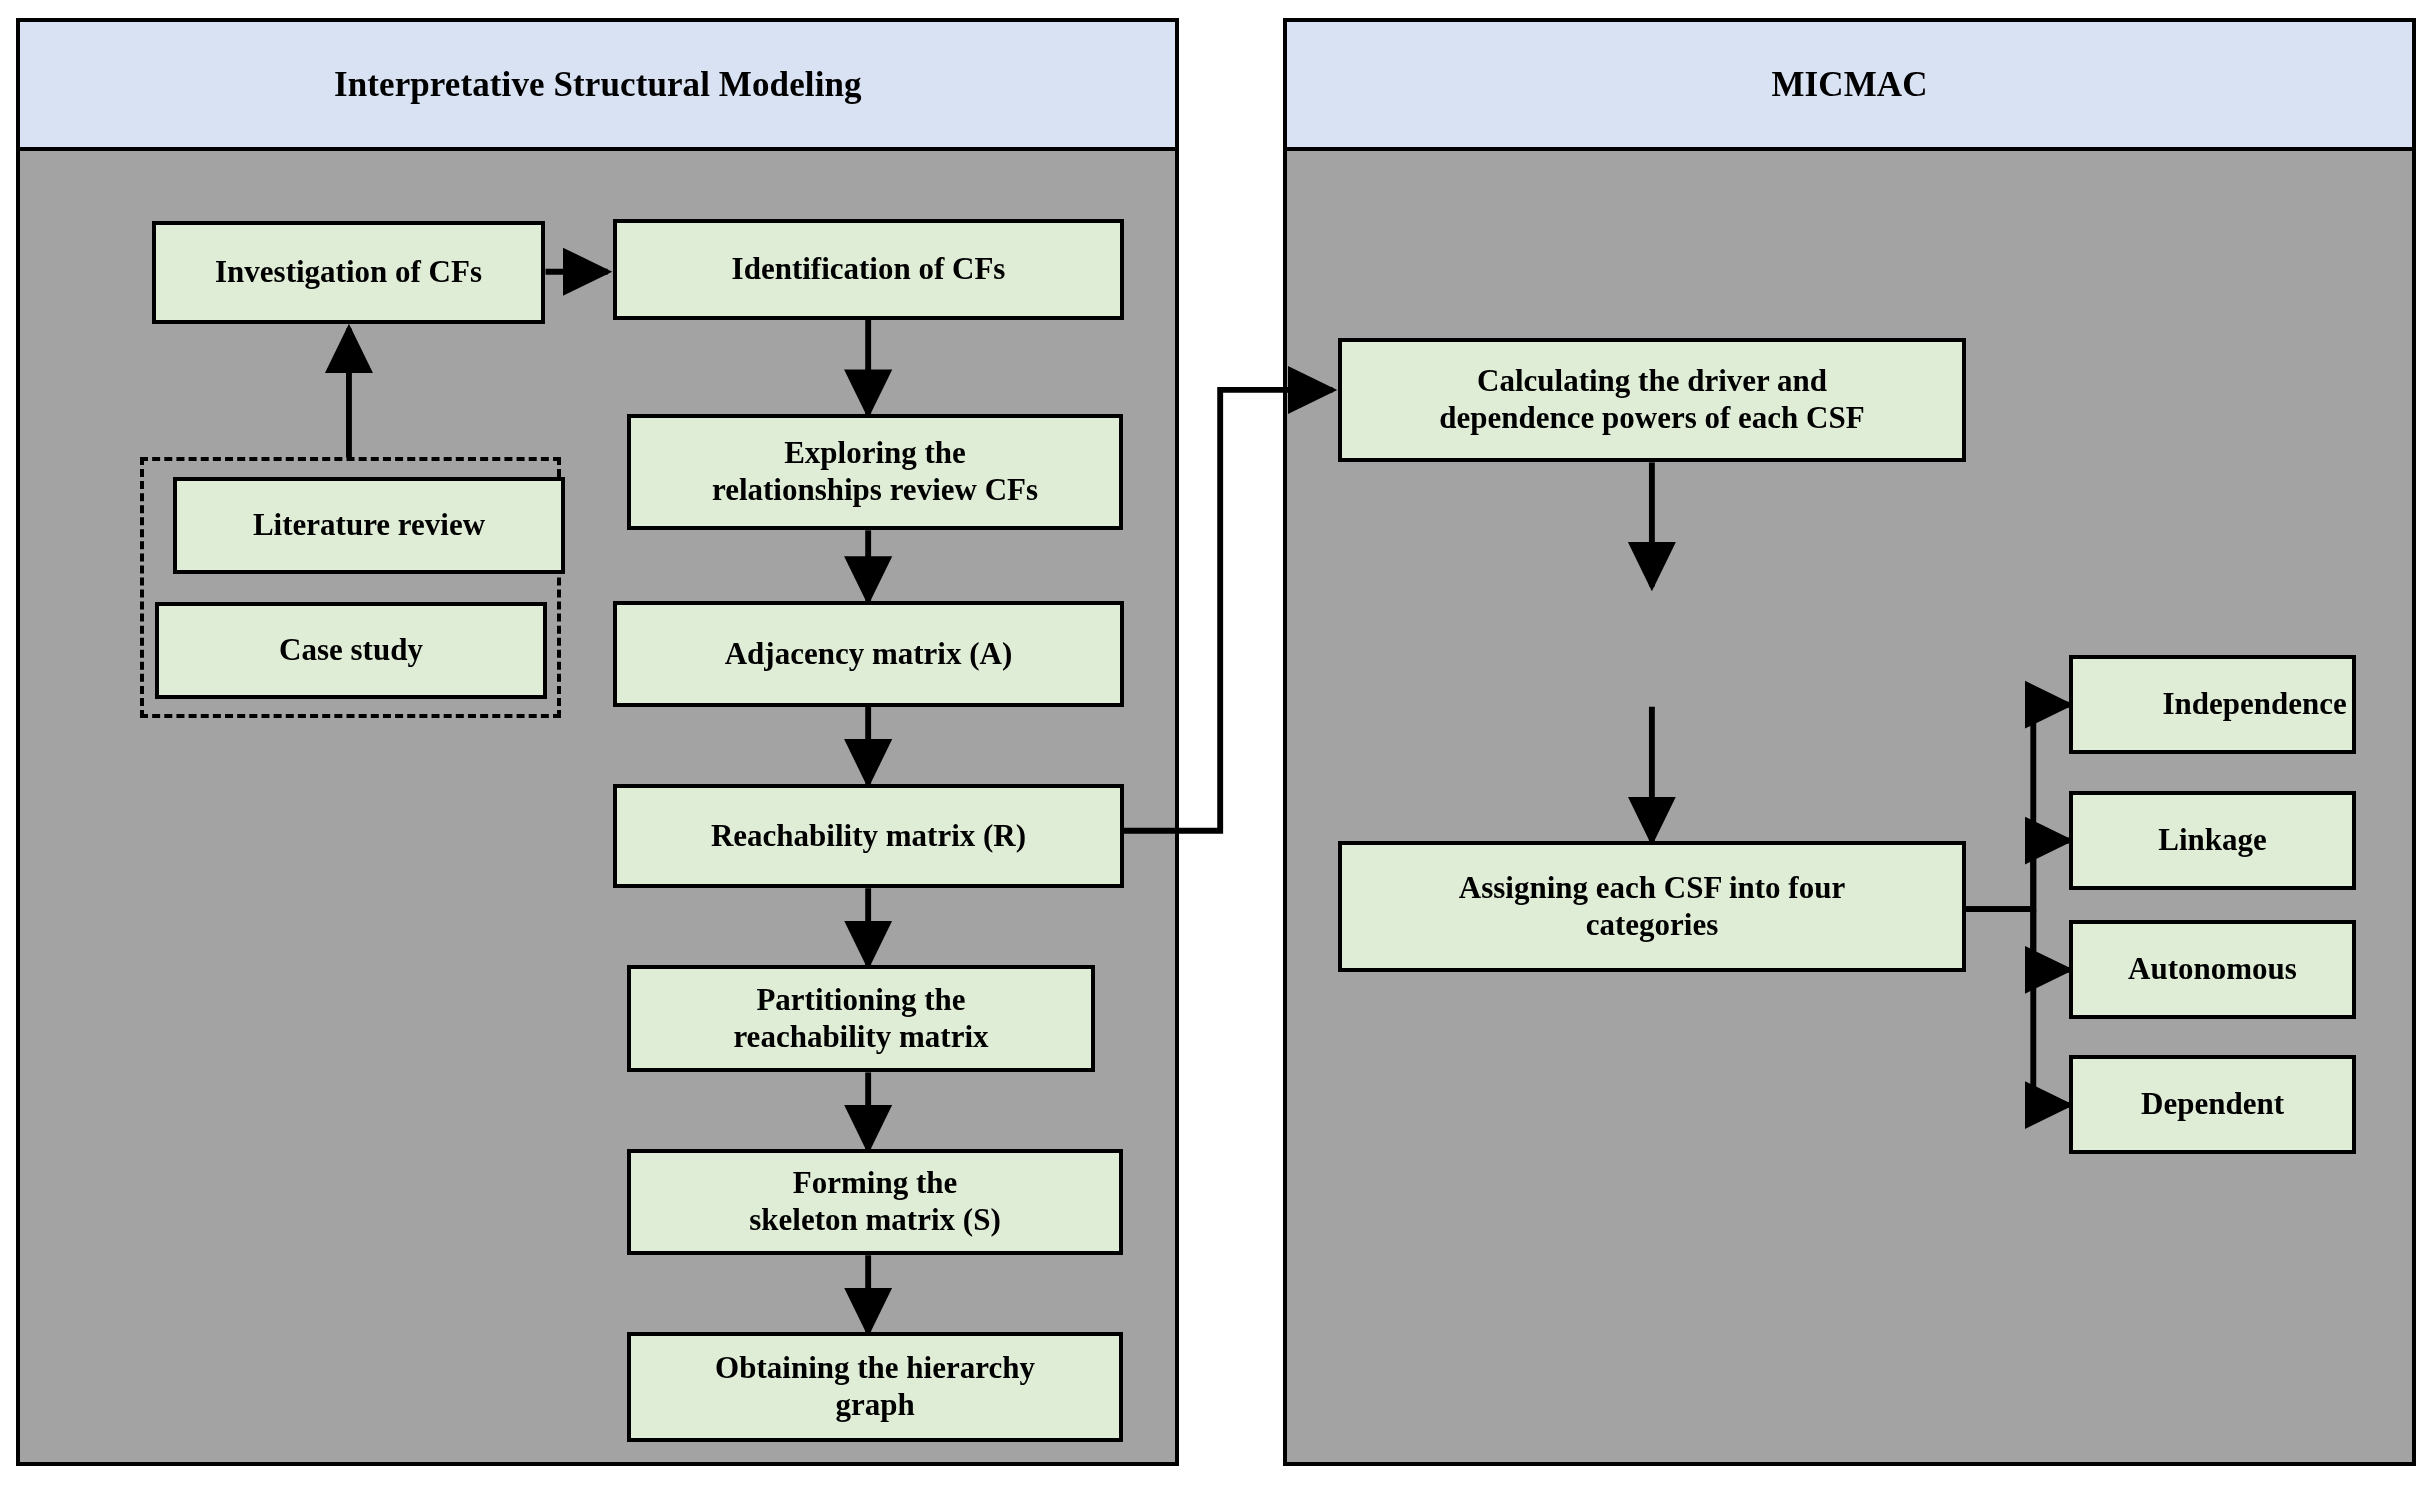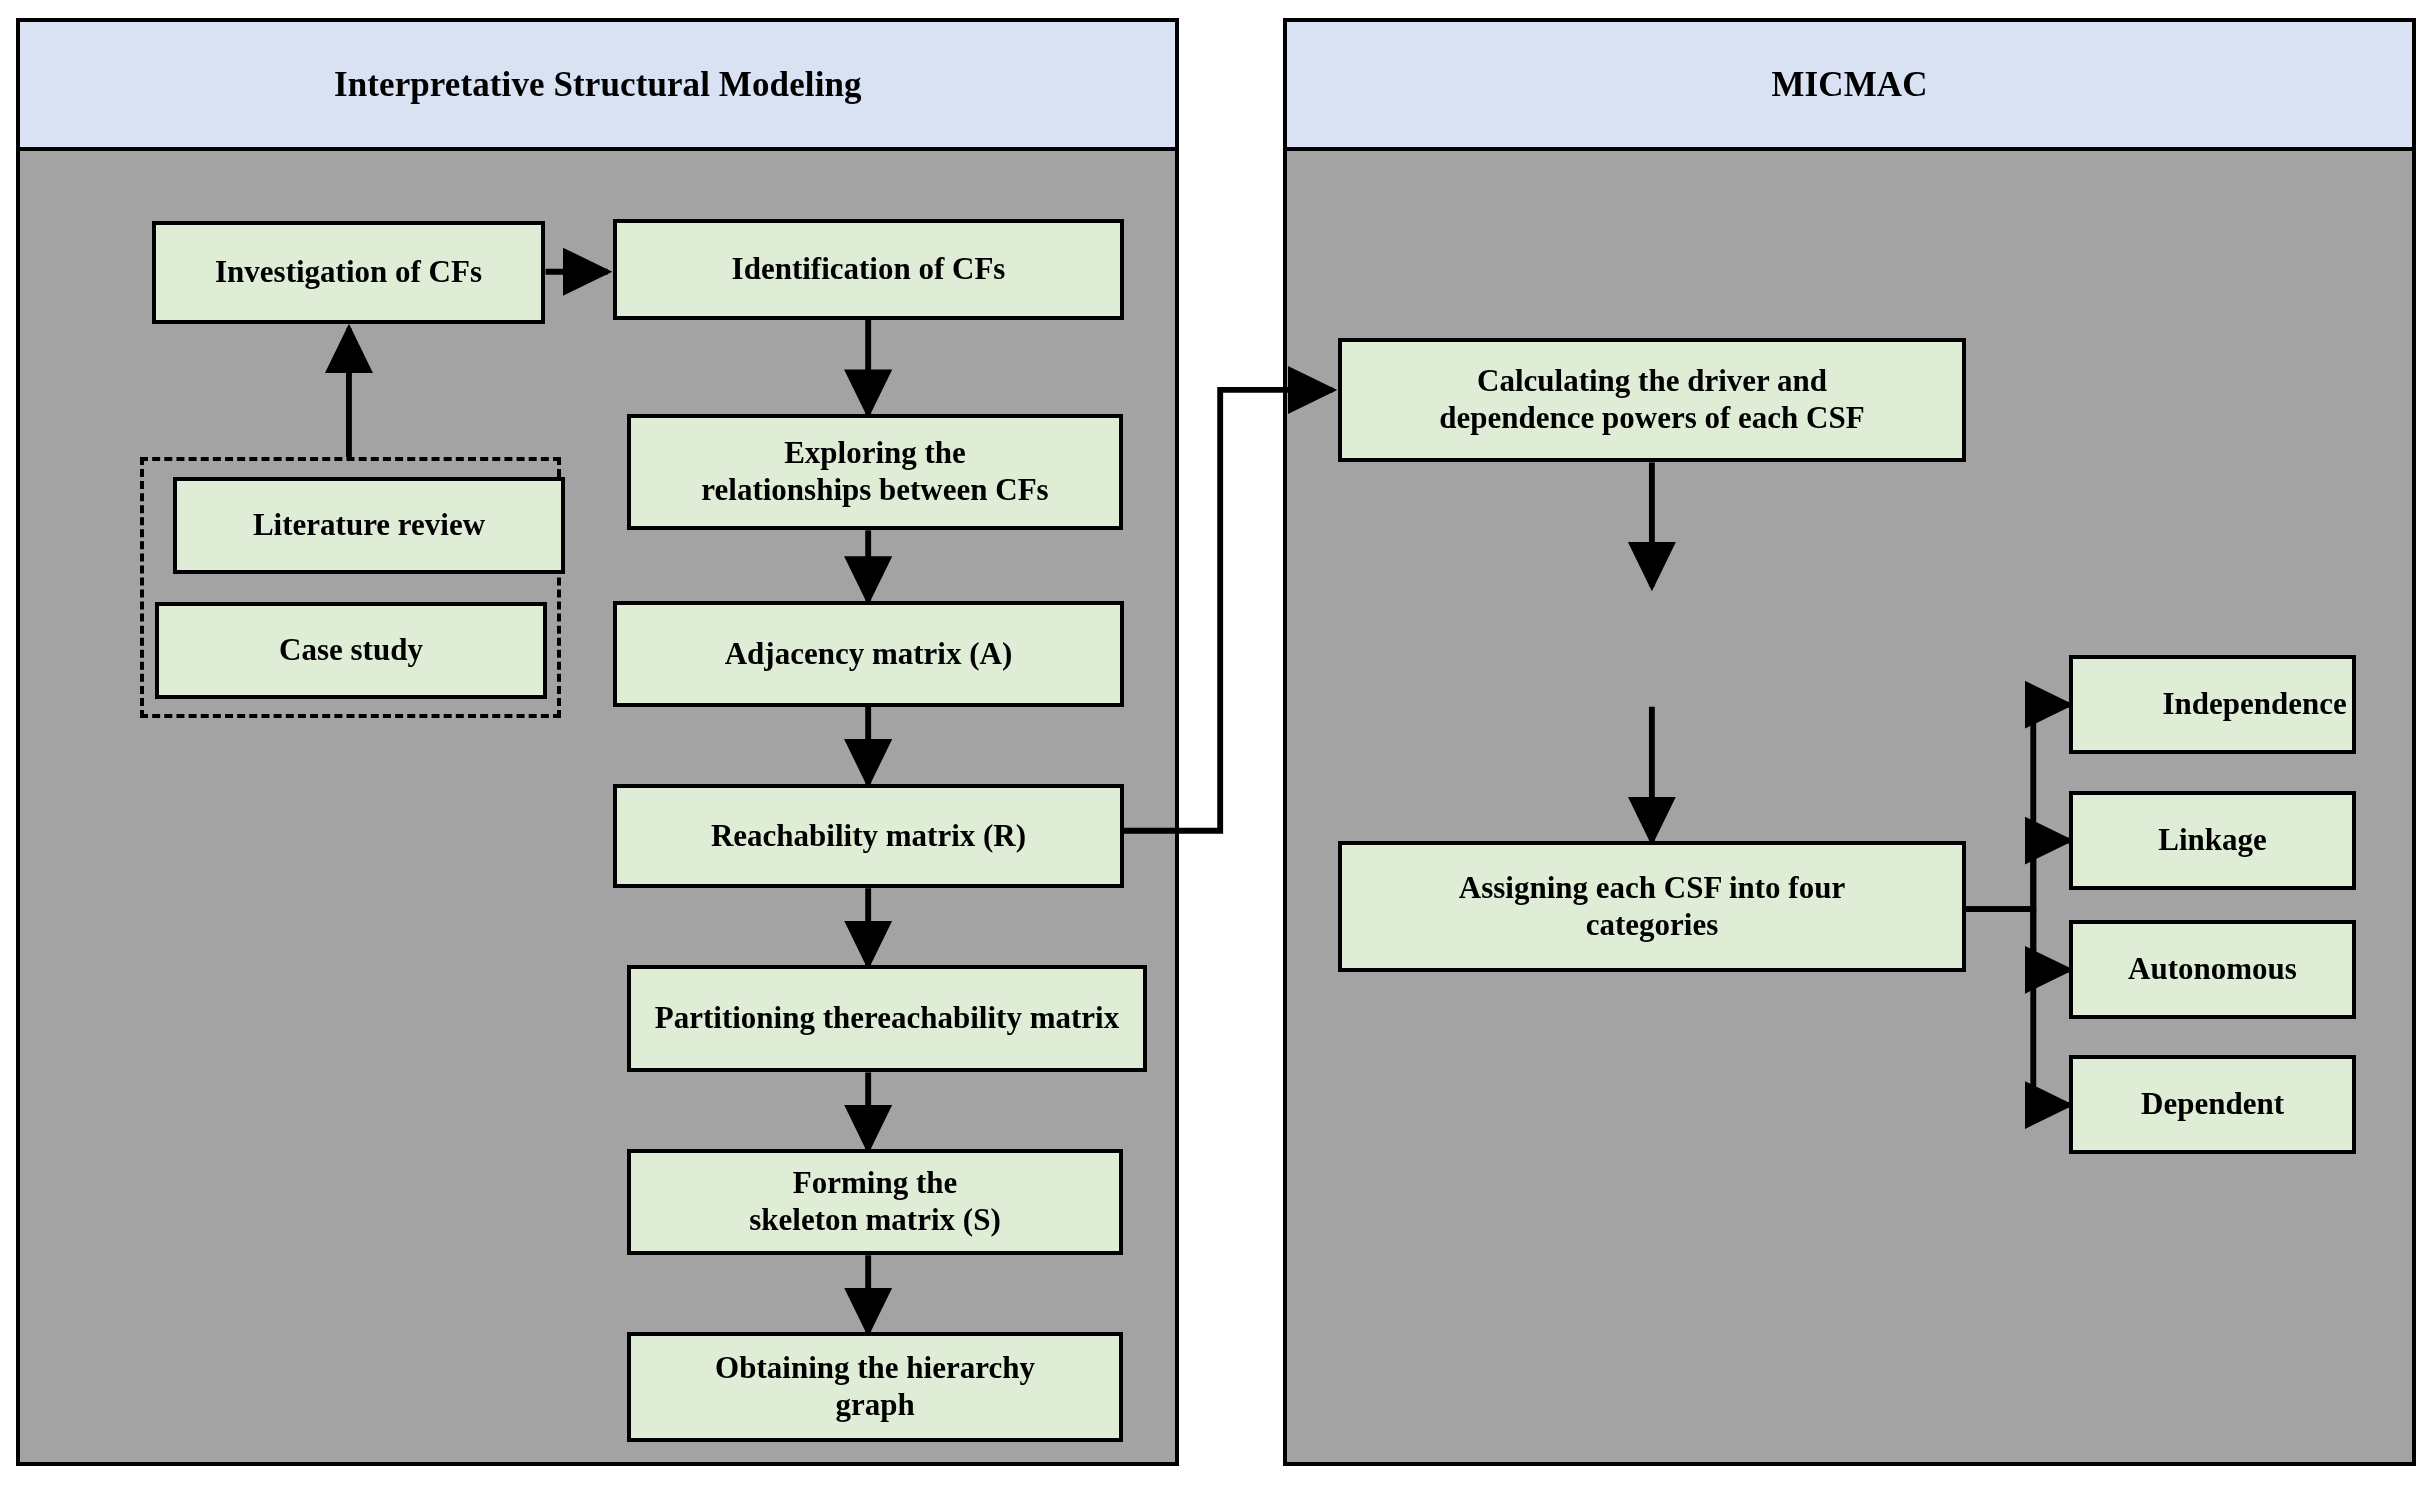--- a/index.html
+++ b/index.html
@@ -91,32 +91,32 @@
   <div class="node" style="left:152px;top:221px;width:393px;height:103px;">
     <span>Investigation of CFs</span>
   </div>
 
   <div class="node" style="left:613px;top:219px;width:511px;height:101px;">
     <span>Identification of CFs</span>
   </div>
 
   <div class="node" style="left:627px;top:414px;width:496px;height:116px;flex-direction:column;">
     <span>Exploring the</span>
-    <span>relationships between CFs</span>
+    <span>relationships review CFs</span>
   </div>
 
   <div class="node" style="left:613px;top:601px;width:511px;height:106px;">
     <span>Adjacency matrix (A)</span>
   </div>
 
   <div class="node" style="left:613px;top:784px;width:511px;height:104px;">
     <span>Reachability matrix (R)</span>
   </div>
 
-  <div class="node" style="left:627px;top:965px;width:520px;height:107px;flex-direction:row;">
+  <div class="node" style="left:627px;top:965px;width:468px;height:107px;flex-direction:column;">
     <span>Partitioning the</span>
     <span>reachability matrix</span>
   </div>
 
   <div class="node" style="left:627px;top:1149px;width:496px;height:106px;flex-direction:column;">
     <span>Forming the</span>
     <span>skeleton matrix (S)</span>
   </div>
 
   <div class="node" style="left:627px;top:1332px;width:496px;height:110px;flex-direction:column;">

